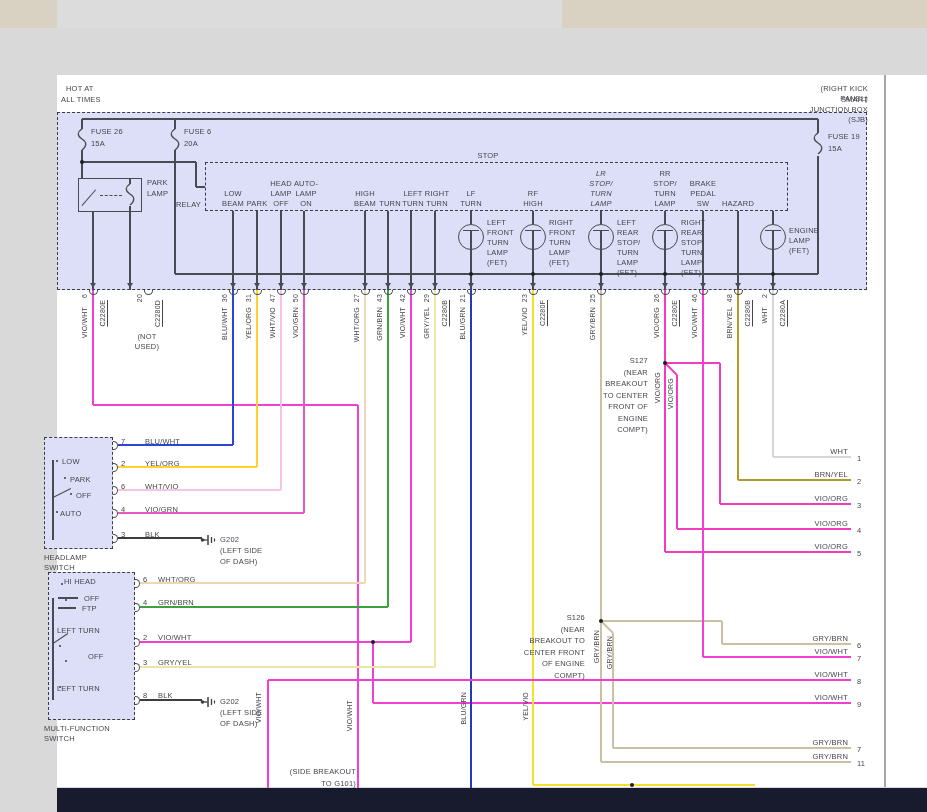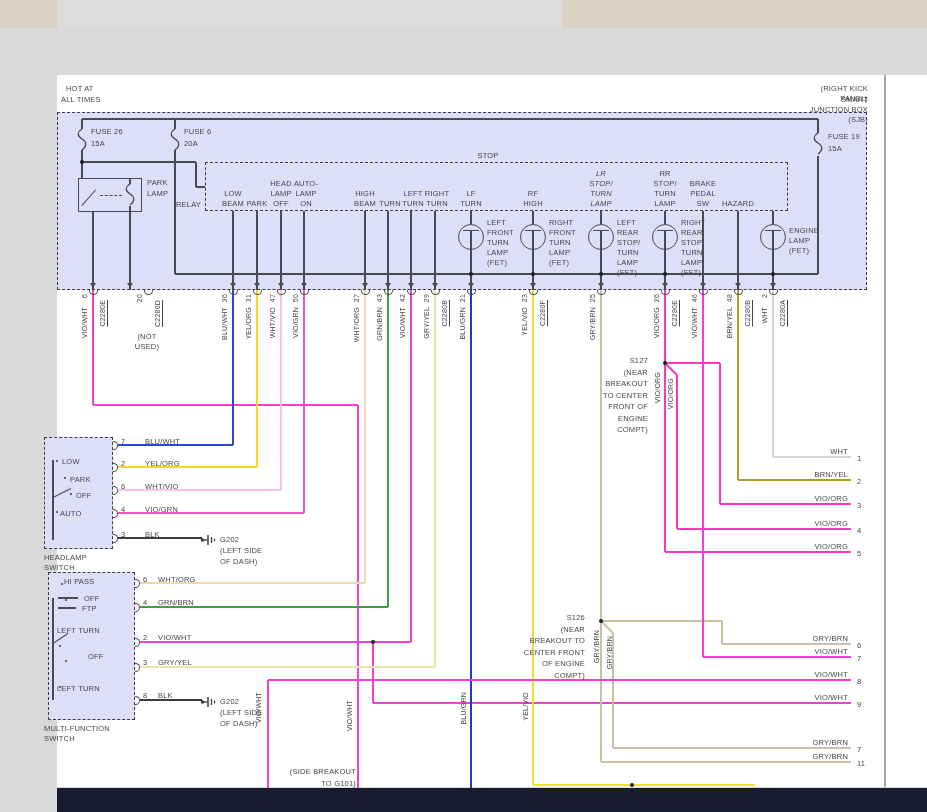--- a/index.html
+++ b/index.html
@@ -372,21 +372,21 @@
       <div class="lbl" style="left: 145px; top: 482px;">WHT/VIO</div>
       <div class="lbl" style="left: 121px; top: 505px;">4</div>
       <div class="lbl" style="left: 145px; top: 505px;">VIO/GRN</div>
       <div class="lbl" style="left: 121px; top: 530px;">3</div>
       <div class="lbl" style="left: 145px; top: 530px;">BLK</div>
       <div class="lbl" style="left: 220px; top: 534px; line-height: 11px;">G202
 (LEFT SIDE
 OF DASH)</div>
       <div class="lbl" style="left: 44px; top: 553px;">HEADLAMP
 SWITCH</div>
-      <div class="lbl" style="left: 64px; top: 577px;">HI PASS</div>
+      <div class="lbl" style="left: 64px; top: 577px;">HI HEAD</div>
       <div class="lbl" style="left: 84px; top: 594px;">OFF</div>
       <div class="lbl" style="left: 82px; top: 604px;">FTP</div>
       <div class="lbl" style="left: 57px; top: 626px;">LEFT TURN</div>
       <div class="lbl" style="left: 88px; top: 652px;">OFF</div>
       <div class="lbl" style="left: 57px; top: 684px;">LEFT TURN</div>
       <div class="lbl" style="left: 143px; top: 575px;">6</div>
       <div class="lbl" style="left: 158px; top: 575px;">WHT/ORG</div>
       <div class="lbl" style="left: 143px; top: 598px;">4</div>
       <div class="lbl" style="left: 158px; top: 598px;">GRN/BRN</div>
       <div class="lbl" style="left: 143px; top: 633px;">2</div>

